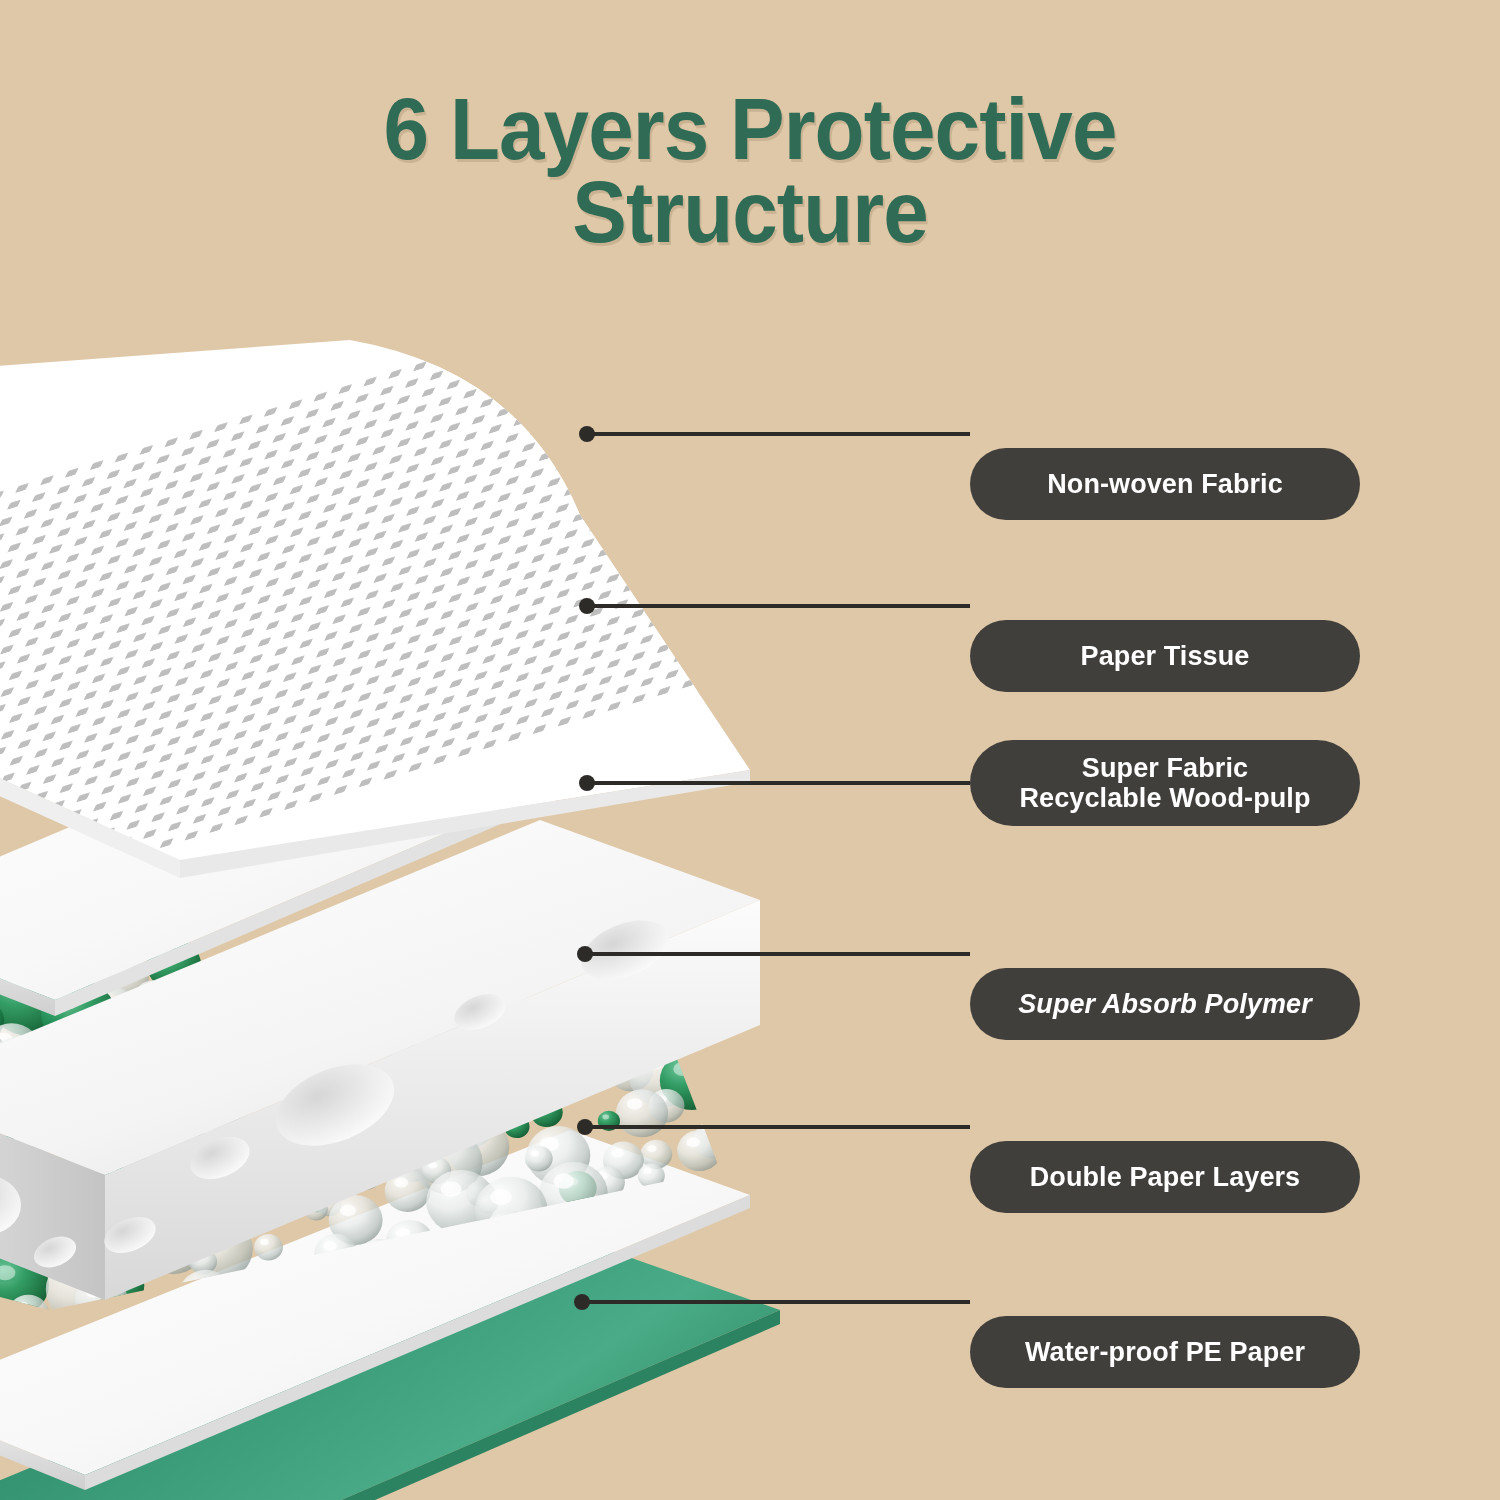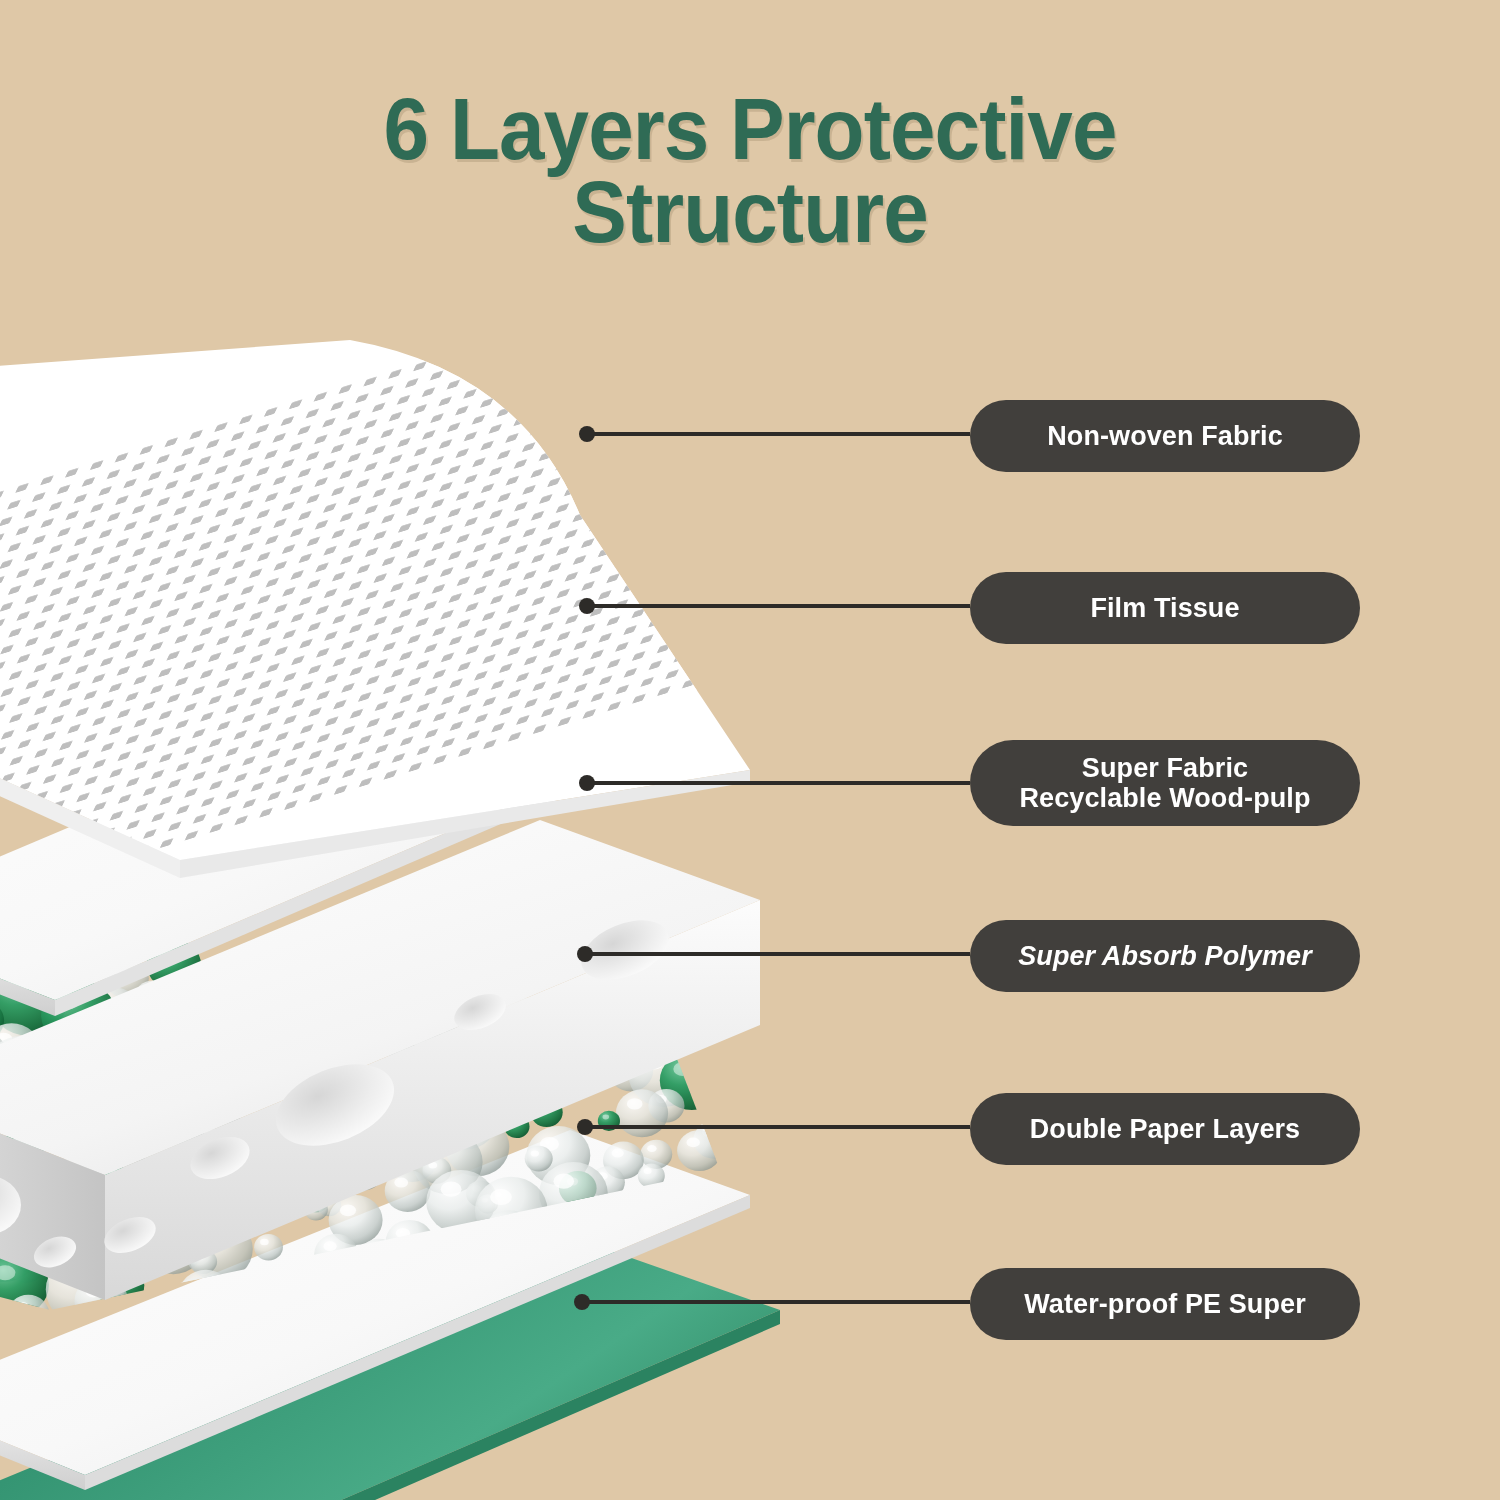--- a/index.html
+++ b/index.html
@@ -40,21 +40,21 @@
     display:flex;align-items:center;justify-content:center;
     text-align:center;
     font-weight:bold;
     font-size:27px;
     line-height:1.12;
     box-sizing:border-box;
     padding:0 14px;
     white-space:pre-line;
     letter-spacing:.1px;
   }
-  .pill.h1{height:72px;}
+  .pill.h1{height:72px;margin-top:48px;}
   .pill.h2{height:86px;}
 
   
   .conn{position:absolute;height:4px;background:#2d2b28;}
   .conn .dot{
     position:absolute;left:-6px;top:50%;
     width:16px;height:16px;margin-top:-8px;
     background:#2d2b28;border-radius:50%;
   }
 </style>
@@ -691,37 +691,37 @@
   <div>
 
     <div class="conn" style="left:585px;top:432px;width:385px;">
       <span class="dot"></span>
     </div>
     <div class="pill h1" style="top:400px;">Non-woven Fabric</div>
 
     <div class="conn" style="left:585px;top:604px;width:385px;">
       <span class="dot"></span>
     </div>
-    <div class="pill h1" style="top:572px;">Film Tissue</div>
+    <div class="pill h1" style="top:572px;">Paper Tissue</div>
 
     <div class="conn" style="left:585px;top:781px;width:385px;">
       <span class="dot"></span>
     </div>
     <div class="pill h2" style="top:740px;">Super Fabric
 Recyclable Wood-pulp</div>
 
     <div class="conn" style="left:583px;top:952px;width:387px;">
       <span class="dot"></span>
     </div>
     <div class="pill h1" style="top:920px;font-style:italic;">Super Absorb Polymer</div>
 
     <div class="conn" style="left:583px;top:1125px;width:387px;">
       <span class="dot"></span>
     </div>
     <div class="pill h1" style="top:1093px;">Double Paper Layers</div>
 
     <div class="conn" style="left:580px;top:1300px;width:390px;">
       <span class="dot"></span>
     </div>
-    <div class="pill h1" style="top:1268px;">Water-proof PE Super</div>
+    <div class="pill h1" style="top:1268px;">Water-proof PE Paper</div>
 
   </div>
 </div>
 
 </body></html>

